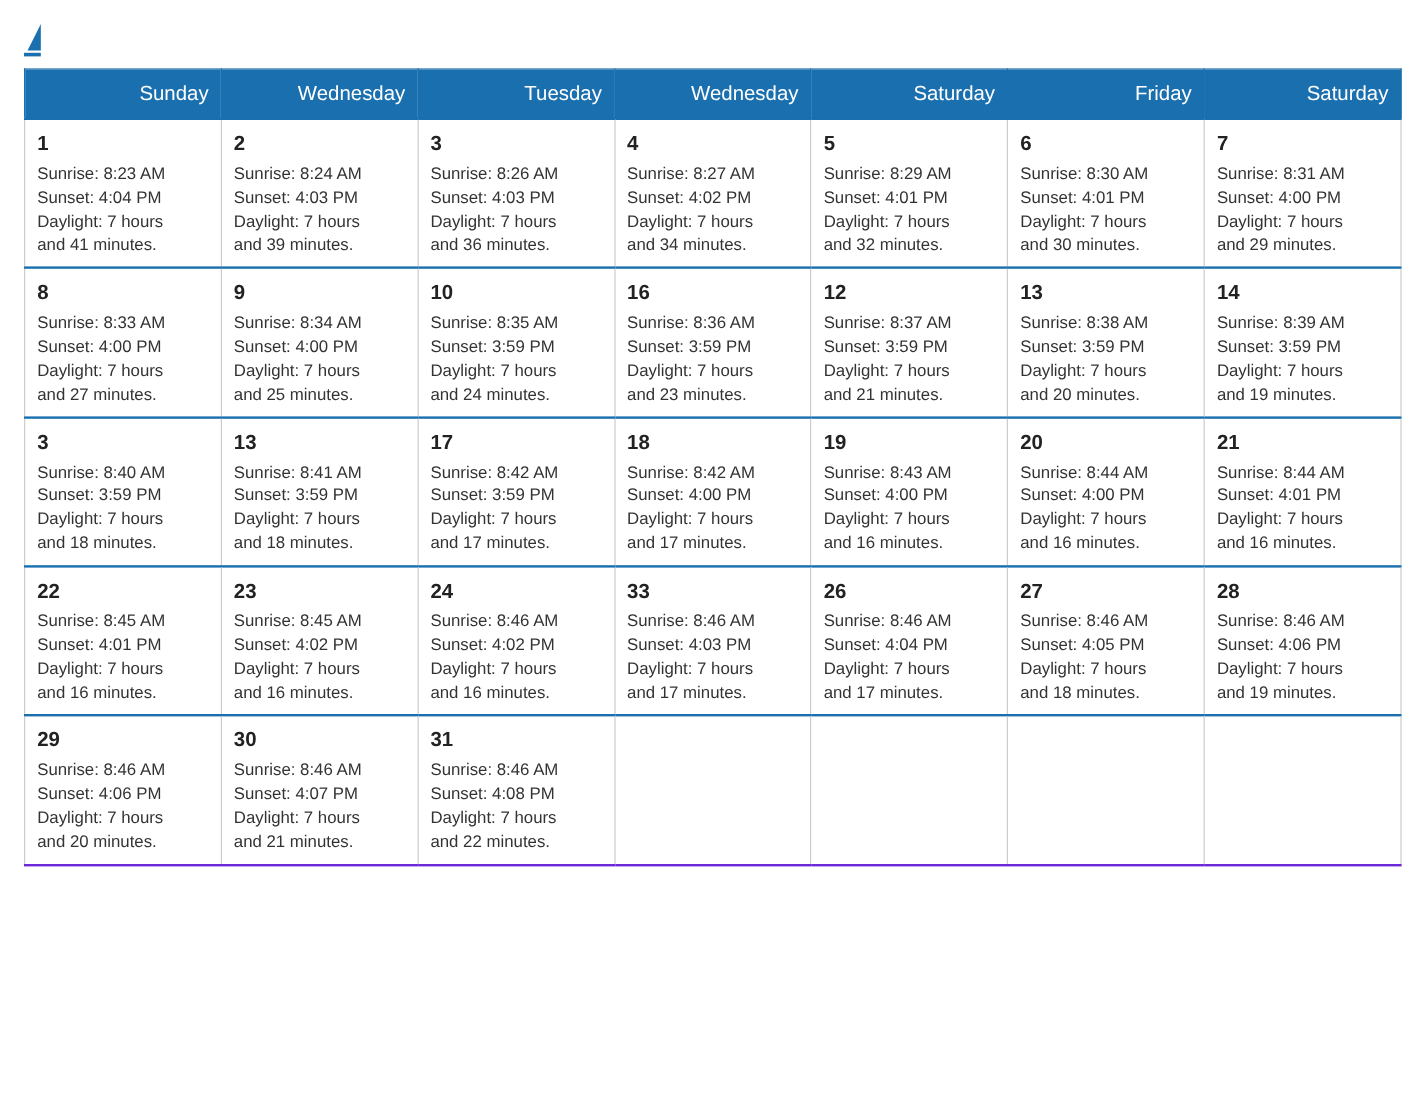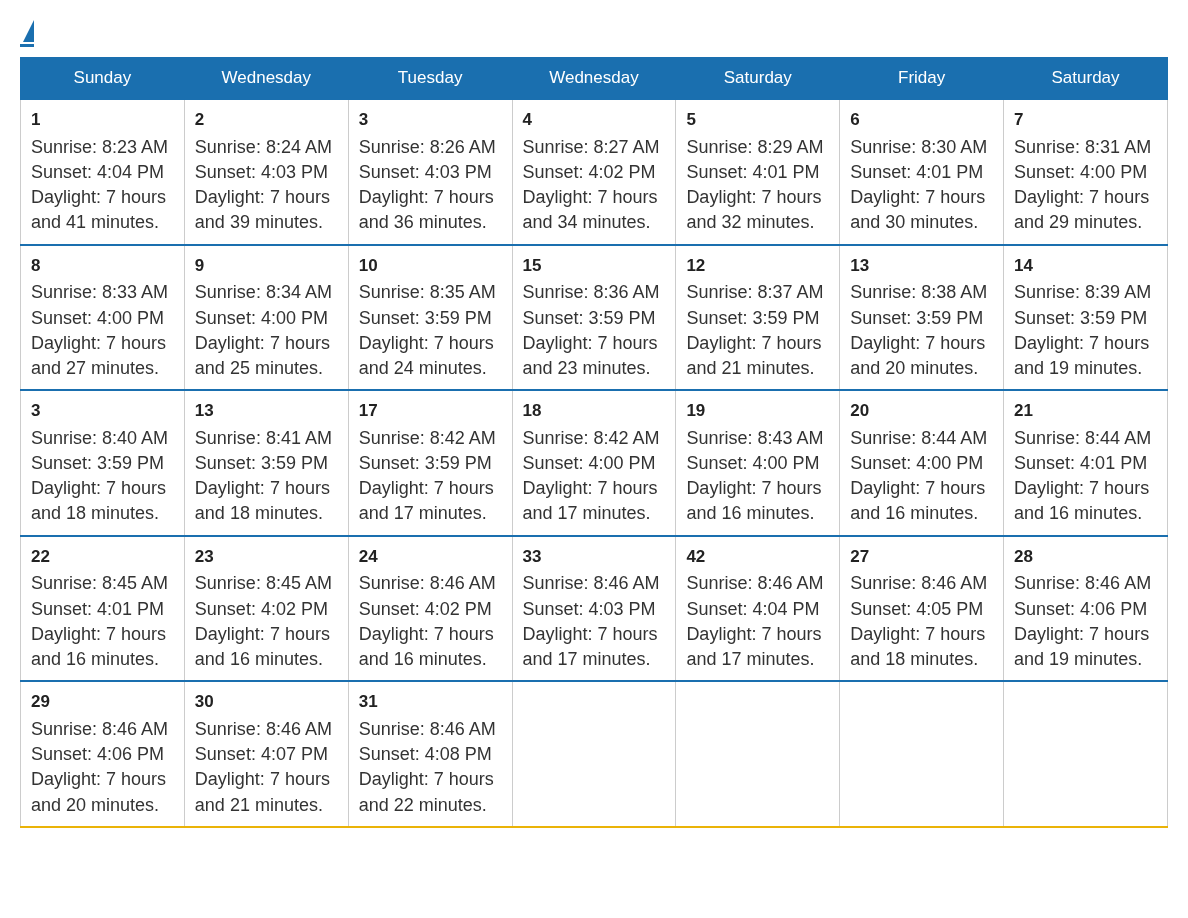--- a/index.html
+++ b/index.html
@@ -34,48 +34,48 @@
       width: 100%;
       border-collapse: collapse;
       margin-top: 8px;
     }
     .calendar-table th {
       background: #1a6faf;
       color: #fff;
       font-size: 17px;
       font-weight: normal;
       padding: 10px 10px;
-      text-align: center;
+      text-align: right;
       border: 1px solid #1a6faf;
     }
     .calendar-table td {
       vertical-align: top;
       padding: 8px 10px;
       border: 1px solid #ccc;
       width: 14.28%;
       min-height: 100px;
       font-size: 13.5px;
       color: #333;
       line-height: 1.4;
     }
     .calendar-table tr:last-child td {
-      border-bottom: 2px solid #eab308;
+      border-bottom: 2px solid #6d28d9;
     }
     .calendar-table thead tr th {
       border-bottom: 2px solid #1a6faf;
     }
     .day-number {
       font-size: 17px;
       font-weight: bold;
       color: #222;
       display: block;
       margin-bottom: 3px;
     }
     .day-info {
-      font-size: 18px;
+      font-size: 14px;
       color: #333;
     }
     .empty-cell {
       background: #fff;
     }
     .logo-wrapper {
       display: flex;
       align-items: flex-start;
     }
     .logo-text-group {
@@ -194,21 +194,21 @@
       </td>
         <td>
         <span class="day-number">9</span>
         <span class="day-info">Sunrise: 8:34 AM<br>Sunset: 4:00 PM<br>Daylight: 7 hours<br>and 25 minutes.</span>
       </td>
         <td>
         <span class="day-number">10</span>
         <span class="day-info">Sunrise: 8:35 AM<br>Sunset: 3:59 PM<br>Daylight: 7 hours<br>and 24 minutes.</span>
       </td>
         <td>
-        <span class="day-number">15</span>
+        <span class="day-number">16</span>
         <span class="day-info">Sunrise: 8:36 AM<br>Sunset: 3:59 PM<br>Daylight: 7 hours<br>and 23 minutes.</span>
       </td>
         <td>
         <span class="day-number">12</span>
         <span class="day-info">Sunrise: 8:37 AM<br>Sunset: 3:59 PM<br>Daylight: 7 hours<br>and 21 minutes.</span>
       </td>
         <td>
         <span class="day-number">13</span>
         <span class="day-info">Sunrise: 8:38 AM<br>Sunset: 3:59 PM<br>Daylight: 7 hours<br>and 20 minutes.</span>
       </td>
@@ -258,21 +258,21 @@
       </td>
         <td>
         <span class="day-number">24</span>
         <span class="day-info">Sunrise: 8:46 AM<br>Sunset: 4:02 PM<br>Daylight: 7 hours<br>and 16 minutes.</span>
       </td>
         <td>
         <span class="day-number">33</span>
         <span class="day-info">Sunrise: 8:46 AM<br>Sunset: 4:03 PM<br>Daylight: 7 hours<br>and 17 minutes.</span>
       </td>
         <td>
-        <span class="day-number">42</span>
+        <span class="day-number">26</span>
         <span class="day-info">Sunrise: 8:46 AM<br>Sunset: 4:04 PM<br>Daylight: 7 hours<br>and 17 minutes.</span>
       </td>
         <td>
         <span class="day-number">27</span>
         <span class="day-info">Sunrise: 8:46 AM<br>Sunset: 4:05 PM<br>Daylight: 7 hours<br>and 18 minutes.</span>
       </td>
         <td>
         <span class="day-number">28</span>
         <span class="day-info">Sunrise: 8:46 AM<br>Sunset: 4:06 PM<br>Daylight: 7 hours<br>and 19 minutes.</span>
       </td>

